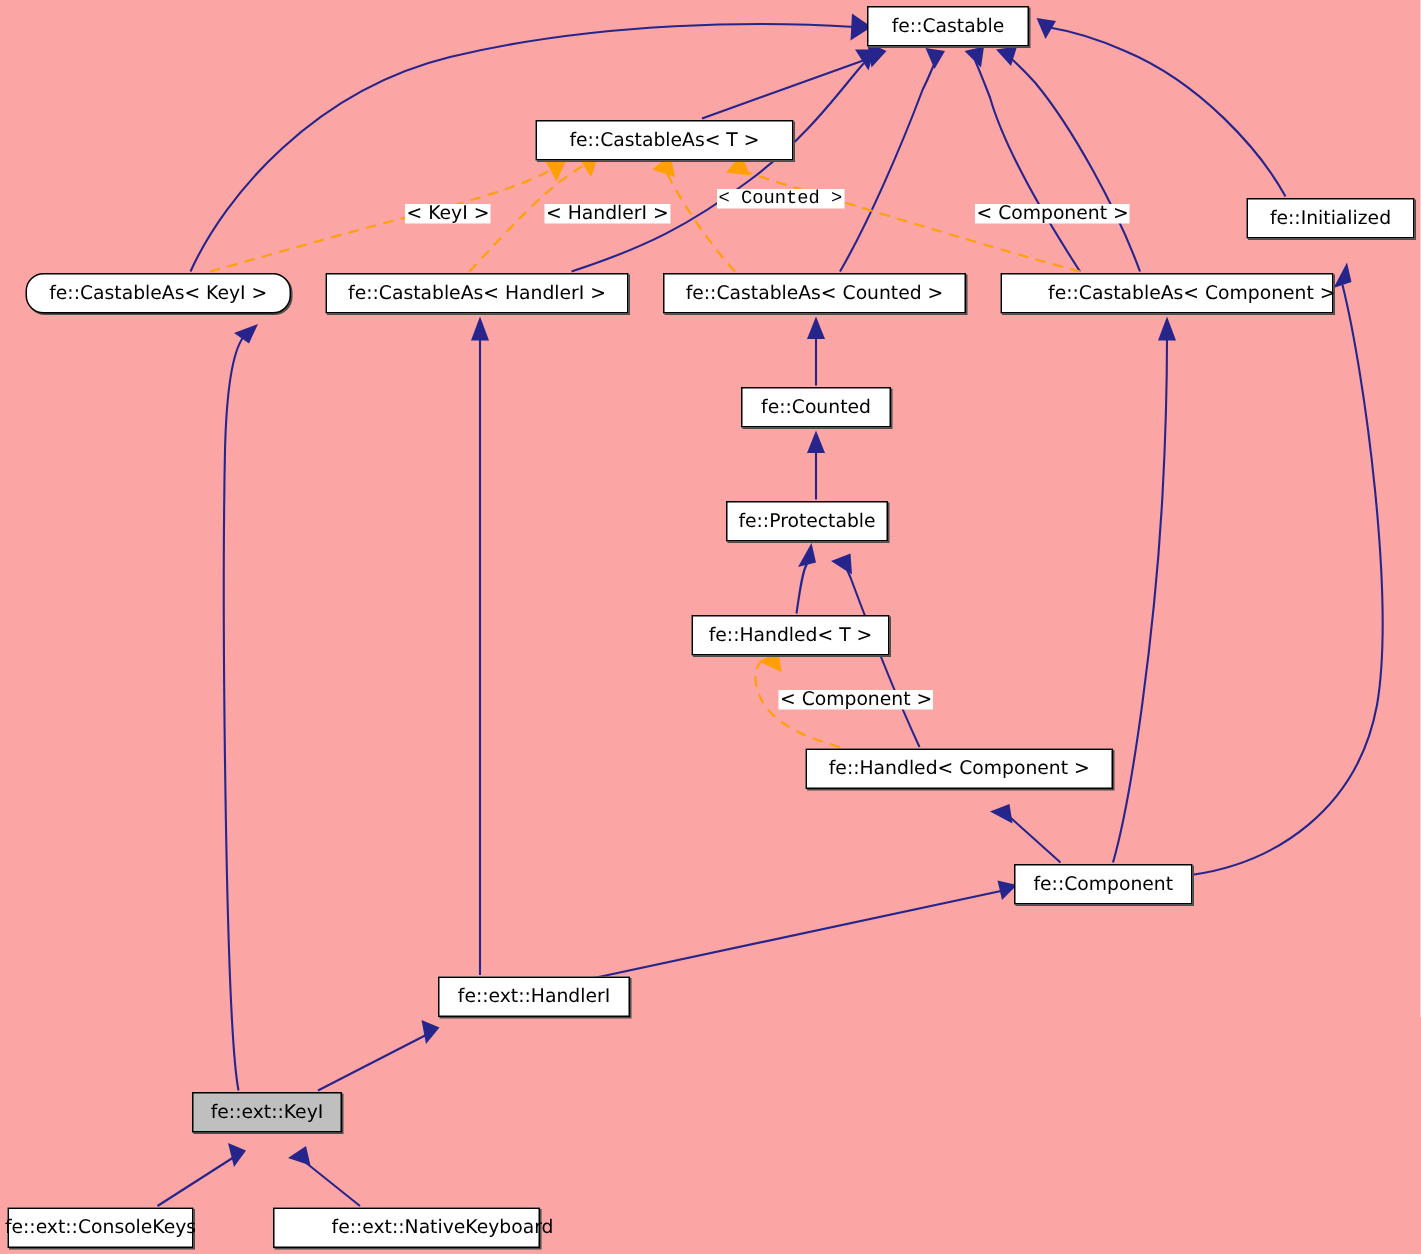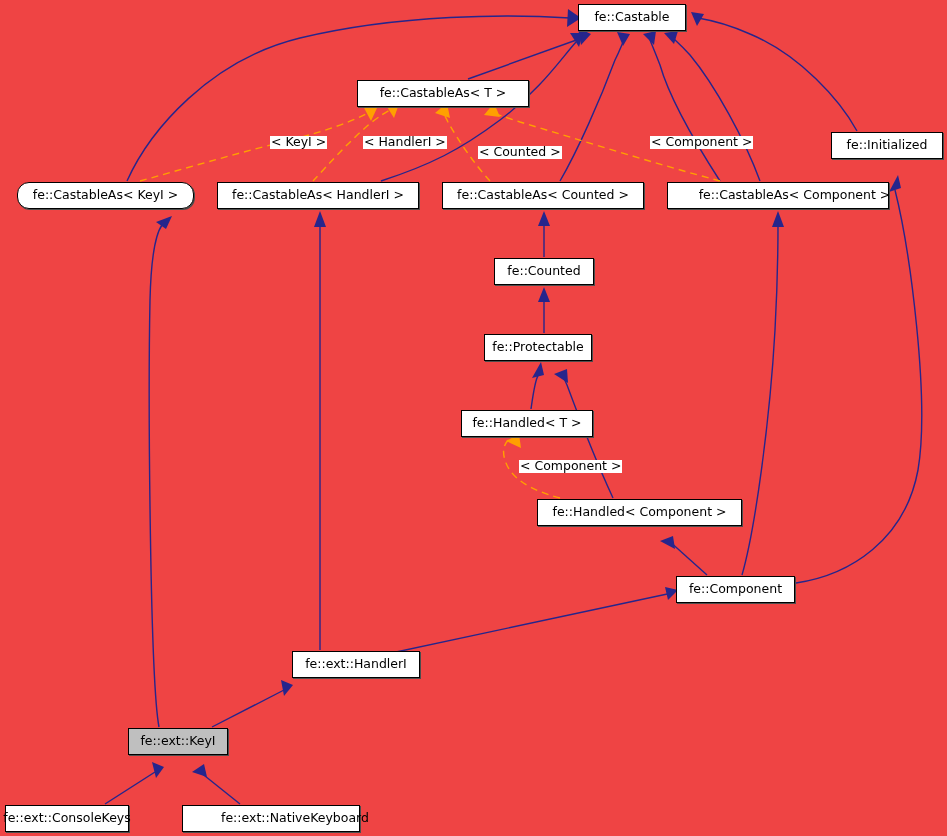--- a/index.html
+++ b/index.html
@@ -4,21 +4,21 @@
 <style>
   html, body {
     margin: 0;
     padding: 0;
     background: #ffffff;
   }
   #diagram-root {
     position: relative;
     width: 947px;
     height: 836px;
-    background: #ef4444;
+    background: #fca5a5;
     font-family: "DejaVu Sans", "Liberation Sans", sans-serif;
     overflow: hidden;
   }
   #edge-layer {
     position: absolute;
     left: 0;
     top: 0;
     width: 947px;
     height: 836px;
   }
@@ -213,18 +213,18 @@
       <div class="node" style="left: 676px; top: 576px; width: 119px; height: 27px;">fe::Component</div>
       <div class="node" style="left: 254px; top: 651px; width: 128px; height: 27px; margin-left: 38px;">fe::ext::HandlerI</div>
       <div class="node highlight" style="left: 128px; top: 728px; width: 100px; height: 27px;">fe::ext::KeyI</div>
       <div class="node" style="left: 5px; top: 805px; width: 124px; height: 27px;">fe::ext::ConsoleKeys</div>
       <div class="node" style="left: 182px; top: 805px; width: 178px; height: 27px; padding-left: 48px;">fe::ext::NativeKeyboard</div>
     </div>
 
   <div id="label-container">
       <div class="edge-label" style="left: 270px; top: 136px;">&lt; KeyI &gt;</div>
       <div class="edge-label" style="left: 363px; top: 136px;">&lt; HandlerI &gt;</div>
-      <div class="edge-label" style="left: 478px; top: 146px;">&lt; Counted &gt;</div>
+      <div class="edge-label" style="left: 478px; top: 126px; font-family: Liberation Mono, monospace;">&lt; Counted &gt;</div>
       <div class="edge-label" style="left: 650px; top: 136px;">&lt; Component &gt;</div>
       <div class="edge-label" style="left: 519px; top: 460px;">&lt; Component &gt;</div>
     </div>
 
 </div>
 
 </body></html>

